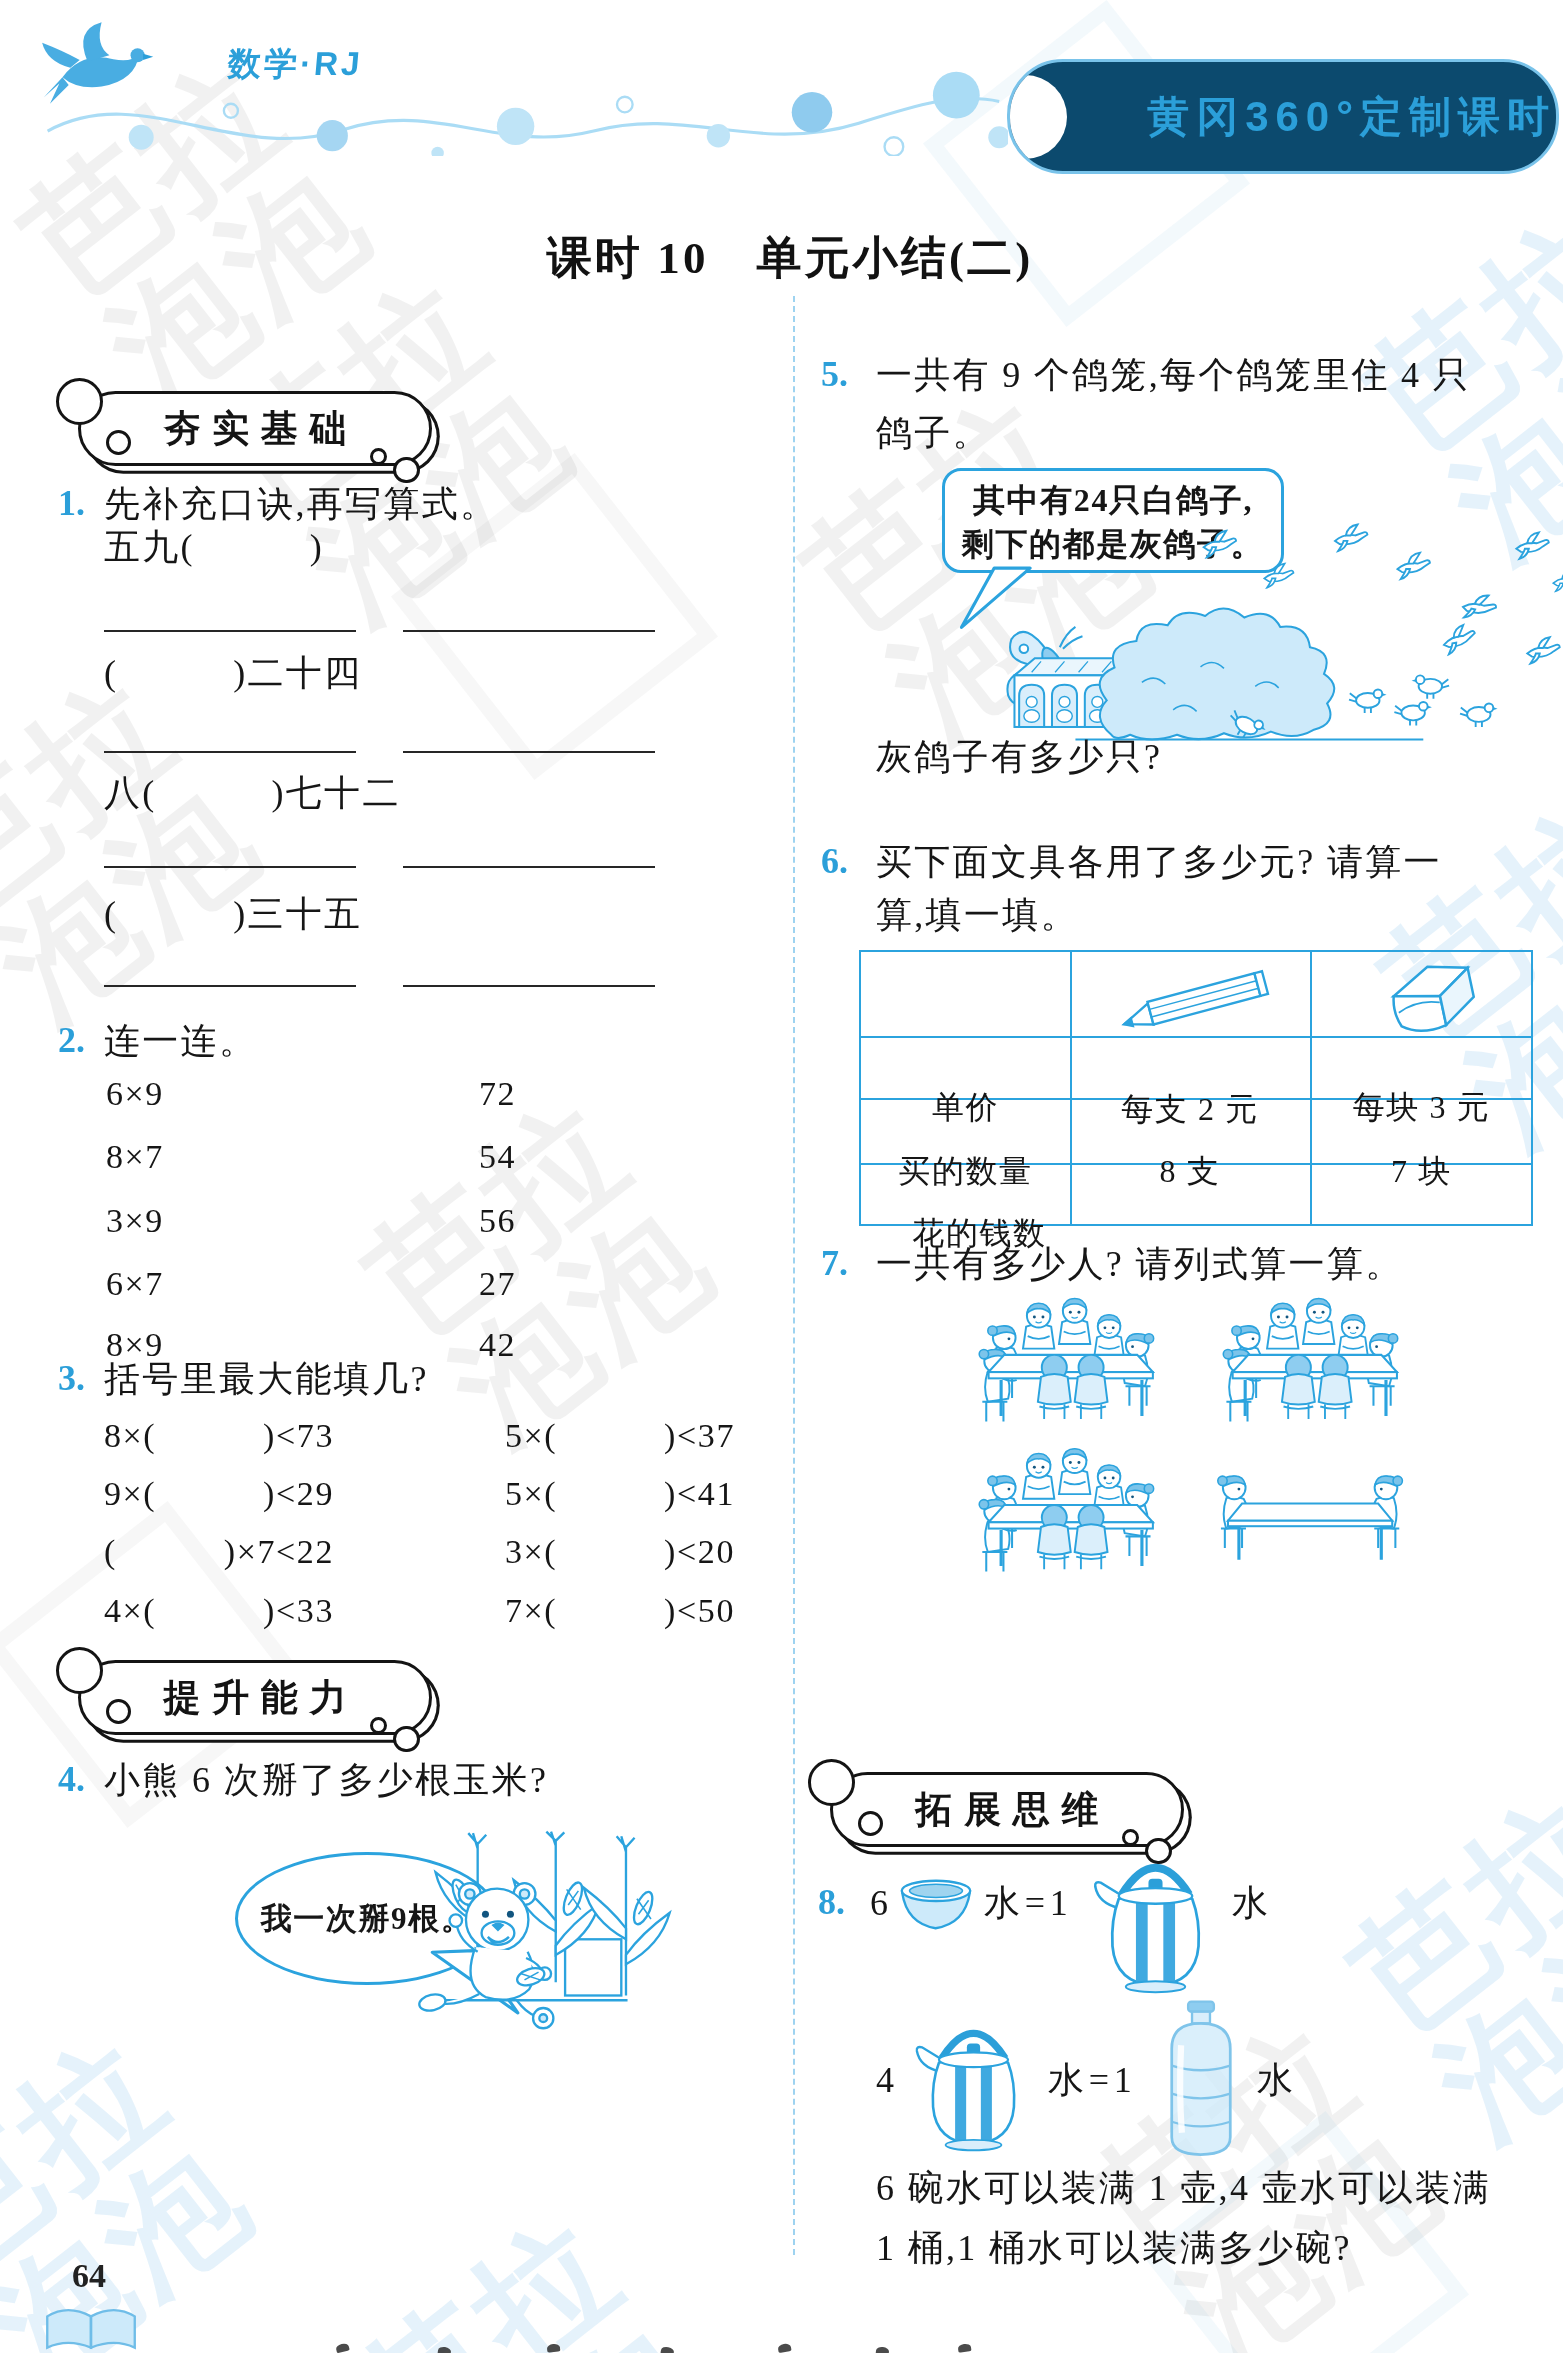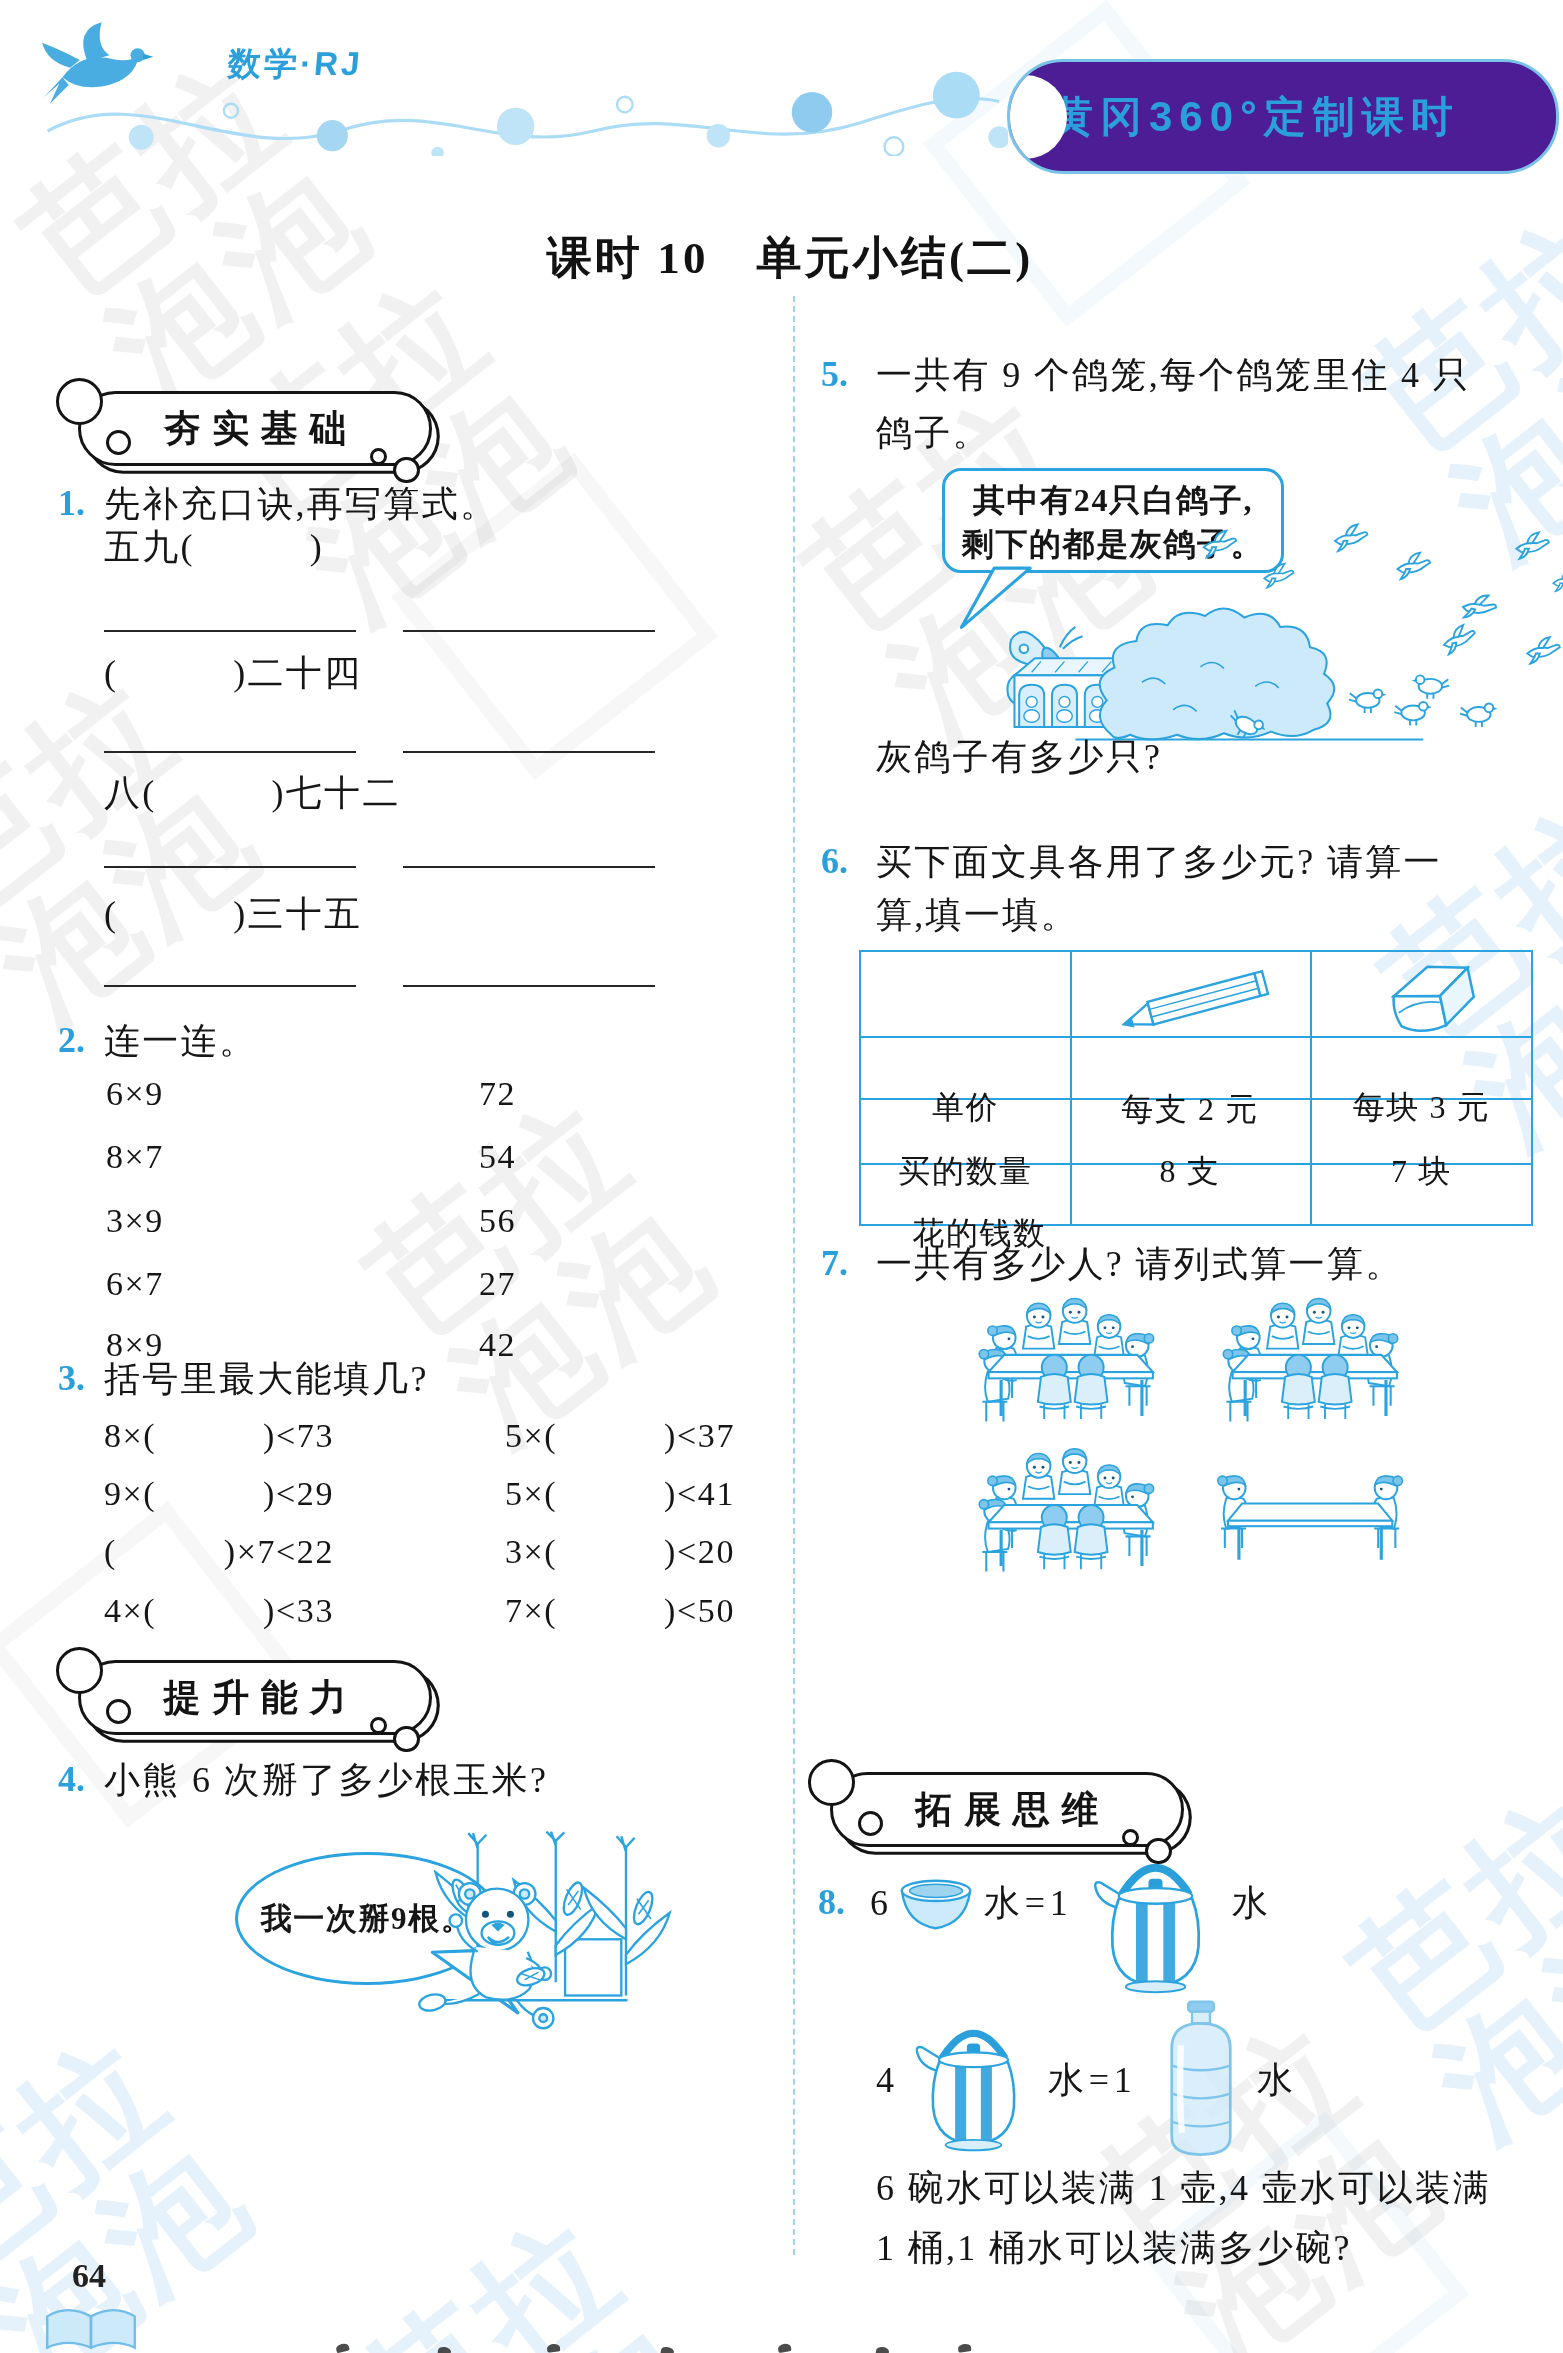--- a/index.html
+++ b/index.html
@@ -10,23 +10,23 @@
   .t{position:absolute;font-family:"Liberation Serif","DejaVu Serif",serif;color:#161616;
      font-size:36px;letter-spacing:2.3px;white-space:nowrap;line-height:1.25;}
   .expr{font-size:34px;letter-spacing:1.6px;}
   .num{position:absolute;font-family:"Liberation Serif","DejaVu Serif",serif;font-weight:bold;
        color:#2b9fd9;font-size:36px;white-space:nowrap;}
   .title{position:absolute;left:438px;top:228px;width:704px;text-align:center;
          font-size:45px;font-weight:bold;letter-spacing:3.1px;color:#121212;}
   .brand{position:absolute;left:228px;top:42px;font-family:"Liberation Sans","DejaVu Sans",sans-serif;
          font-weight:bold;font-size:33px;color:#2b9fd9;letter-spacing:3.1px;transform:skewX(-5deg);}
   
-  .pill{position:absolute;left:1007px;top:59px;width:546px;height:109px;background:#4c1d95;
+  .pill{position:absolute;left:1007px;top:59px;width:546px;height:109px;background:#0c4a6e;
         border:3.1px solid #79c3ea;border-radius:56px;overflow:hidden;display:flex;align-items:center;
-        justify-content:flex-start;}
+        justify-content:flex-end;}
   .pill .pc{position:absolute;left:-26.6px;top:50%;transform:translateY(-50%);width:84px;height:84px;
         border-radius:50%;background:#ffffff;}
   .pill .pt{font-family:"Liberation Sans","DejaVu Sans",sans-serif;font-weight:bold;font-size:42px;
         color:#2b9fd9;letter-spacing:7px;padding-left:41px;}
   
   .badge{position:absolute;width:348px;height:69px;background:#fff;border:3.1px solid #141414;
          border-radius:38px;box-shadow:7.8px 7.8px 0 -3.1px #ffffff,7.8px 7.8px 0 0 #141414;
          display:flex;align-items:center;justify-content:center;}
   .badge .lbl{font-family:"Liberation Sans","DejaVu Sans",sans-serif;font-weight:900;font-size:37px;
          color:#141414;letter-spacing:11.7px;padding-left:11.7px;}

